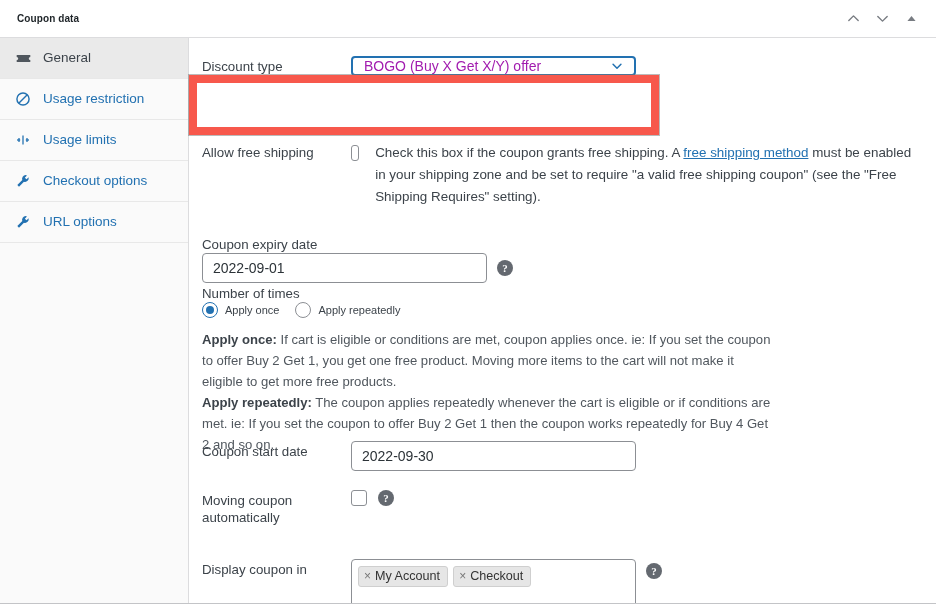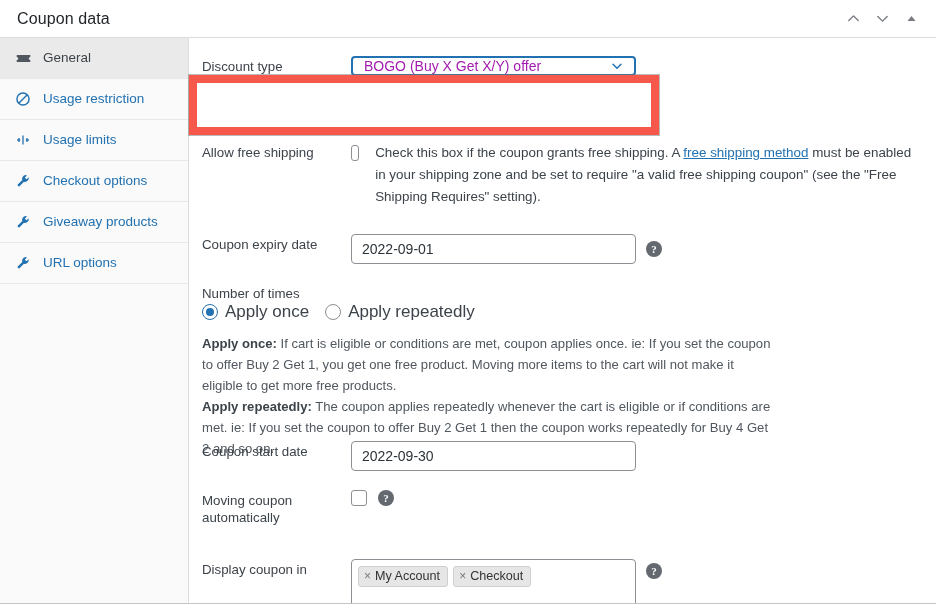--- a/index.html
+++ b/index.html
@@ -31,22 +31,22 @@
   .panel-header {
     height: 38px;
     min-height: 38px;
     border-bottom: 1px solid #dcdcde;
     display: flex;
     align-items: center;
     padding: 0 12px 0 17px;
     background: #fff;
   }
   .panel-title {
-    font-size: 16px;
-    font-weight: normal;
+    font-size: 10px;
+    font-weight: bold;
     color: #1d2327;
     letter-spacing: .1px;
   }
   .header-controls {
     margin-left: auto;
     display: flex;
     align-items: center;
     gap: 3px;
   }
   .hdr-btn {
@@ -186,21 +186,21 @@
     border-color: #2271b1;
   }
   .radio.checked::after {
     content: "";
     width: 8px; height: 8px;
     border-radius: 50%;
     background: #2271b1;
   }
   .radio-group { display: flex; align-items: center; gap: 0; }
   .radio-lbl {
-    font-size: 17px;
+    font-size: 11px;
     color: #3c434a;
     margin: 0 16px 0 7px;
     cursor: pointer;
   }
 
   
   .helptip {
     width: 16px; height: 16px;
     border-radius: 50%;
     background: #646970;
@@ -363,28 +363,20 @@
 
       <li class="side-item">
         <span class="side-ico">
           <svg width="16" height="16" viewBox="0 0 20 20" aria-hidden="true">
             <path d="M13.4 2.6a4.6 4.6 0 0 0-4.3 6.2l-6.2 6.2 2.1 2.1 6.2-6.2a4.6 4.6 0 0 0 5.8-5.6l-2.6 2.6-2.1-2.1 2.6-2.6a4.7 4.7 0 0 0-1.5-.6z" fill="#2271b1"></path>
           </svg>
         </span>
         <span class="side-label">Checkout options</span>
       </li>
 
-      <li class="side-item">
-        <span class="side-ico">
-          <svg width="16" height="16" viewBox="0 0 20 20" aria-hidden="true">
-            <path d="M13.4 2.6a4.6 4.6 0 0 0-4.3 6.2l-6.2 6.2 2.1 2.1 6.2-6.2a4.6 4.6 0 0 0 5.8-5.6l-2.6 2.6-2.1-2.1 2.6-2.6a4.7 4.7 0 0 0-1.5-.6z" fill="#2271b1"></path>
-          </svg>
-        </span>
-        <span class="side-label">Giveaway products</span>
-      </li>
 
       <li class="side-item">
         <span class="side-ico">
           <svg width="16" height="16" viewBox="0 0 20 20" aria-hidden="true">
             <path d="M13.4 2.6a4.6 4.6 0 0 0-4.3 6.2l-6.2 6.2 2.1 2.1 6.2-6.2a4.6 4.6 0 0 0 5.8-5.6l-2.6 2.6-2.1-2.1 2.6-2.6a4.7 4.7 0 0 0-1.5-.6z" fill="#2271b1"></path>
           </svg>
         </span>
         <span class="side-label">URL options</span>
       </li>
 
@@ -409,21 +401,21 @@
       <div class="field-row row-abs" style="top:104px;">
         <div class="field-label">Allow free shipping</div>
         <div class="field-ctl" style="display:flex; gap:9px;">
           <span class="cbx" style="margin-top:3px;"></span>
           <div class="desc">
             <span>Check this box if the coupon grants free shipping. A </span><a href="#">free shipping method</a><span> must be enabled in your shipping zone and be set to require "a valid free shipping coupon" (see the "Free Shipping Requires" setting).</span>
           </div>
         </div>
       </div>
 
-      <div class="field-row row-abs" style="top:196px;">
+      <div class="field-row row-abs" style="top:196px;flex-direction:column;">
         <div class="field-label">Coupon expiry date</div>
         <div class="field-ctl inline-row">
           <input class="txt-input" type="text" value="2022-09-01" style="">
           <span class="helptip">?</span>
         </div>
       </div>
 
       <div class="field-row row-abs" style="top:245px;flex-direction:column;">
         <div class="field-label">Number of times</div>
         <div class="field-ctl">

